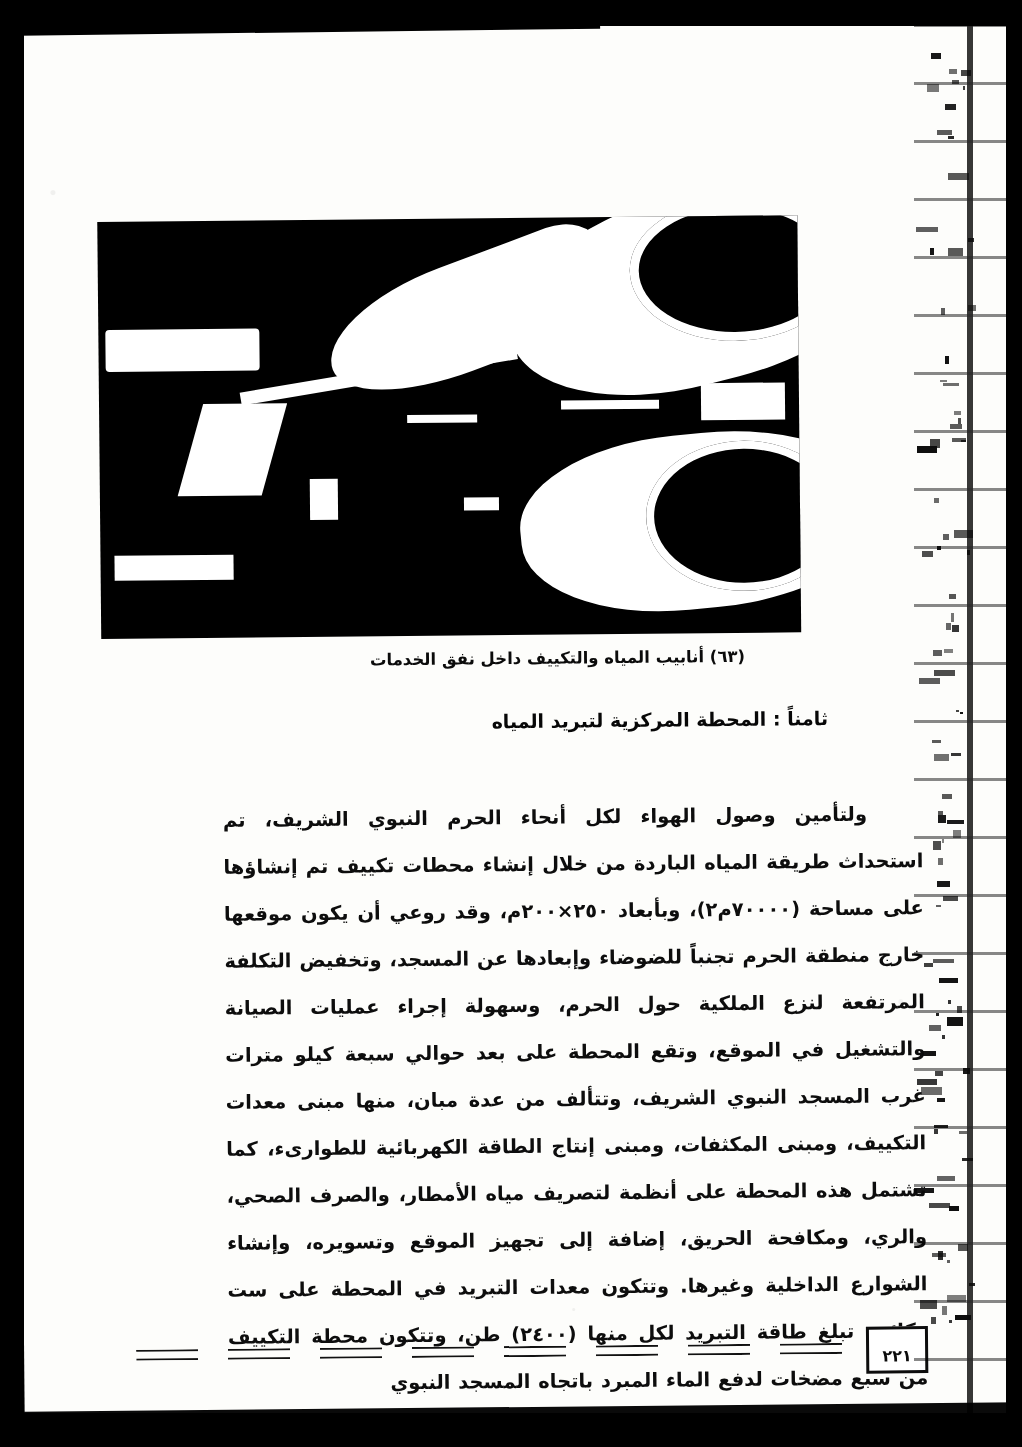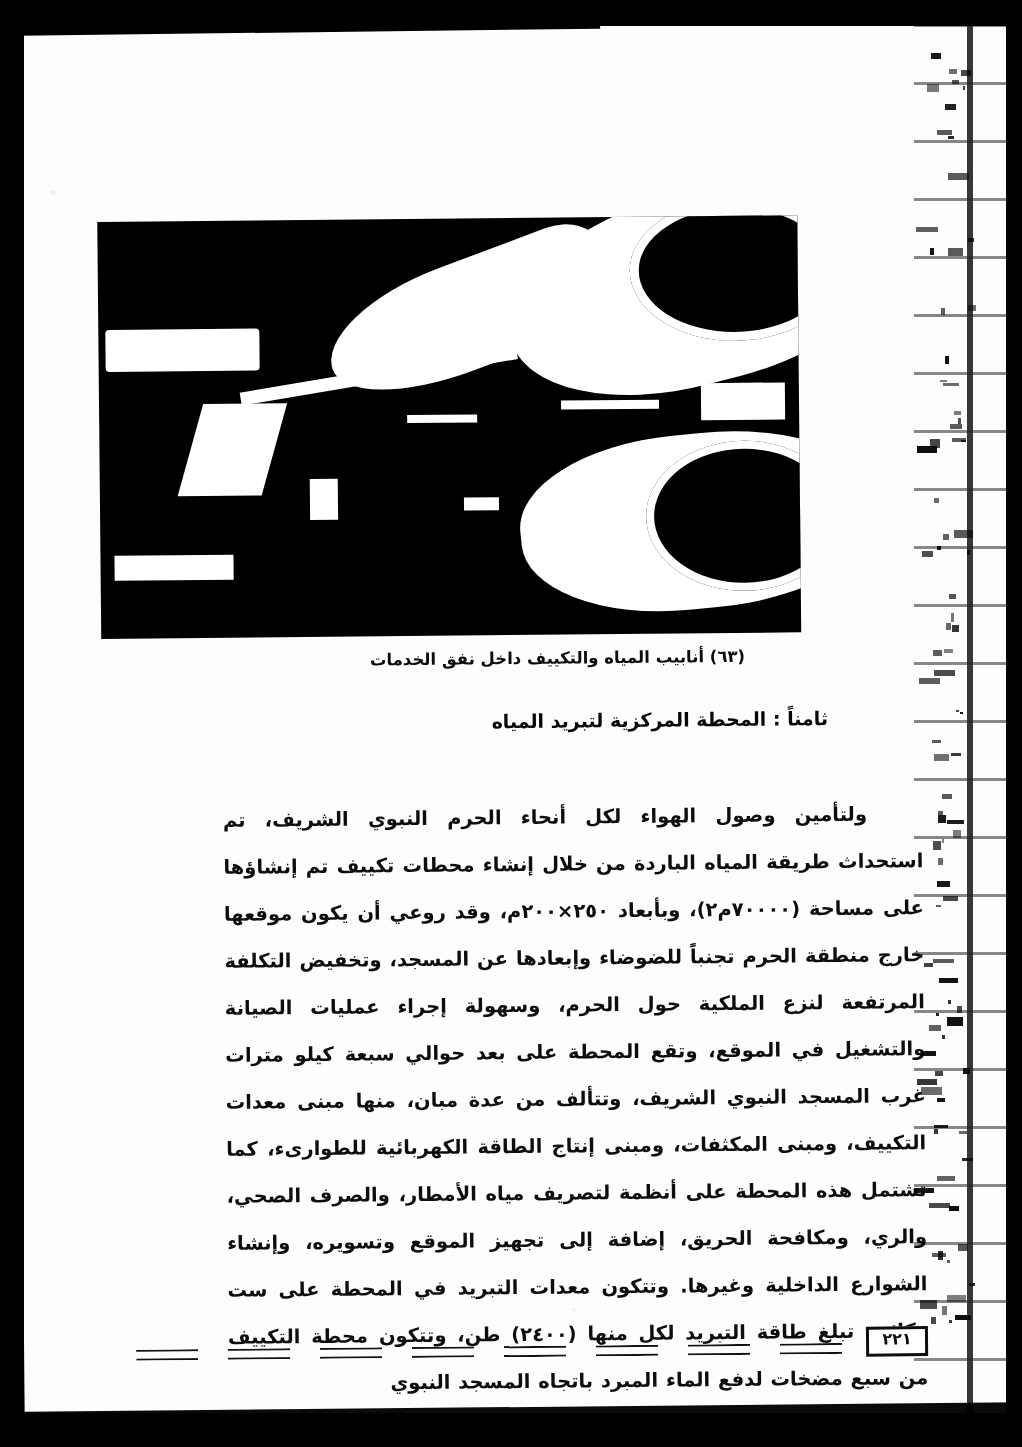--- a/index.html
+++ b/index.html
@@ -189,21 +189,21 @@
         #000 0 62px, transparent 62px 92px);
             mask-image: repeating-linear-gradient(to right,
         #000 0 62px, transparent 62px 92px);
   }
 
   .page-number-box {
     position: absolute;
     right: 0;
     top: 0;
     min-width: 44px;
-    padding: 1px 6px 5px;
+    padding: 18px 6px 5px;
     border: 3px solid #0d0d0d;
     background: #ffffff;
     text-align: center;
     font-size: 16px;
     font-weight: 700;
     color: #0b0b0b;
     line-height: 1.15;
   }
 
   

